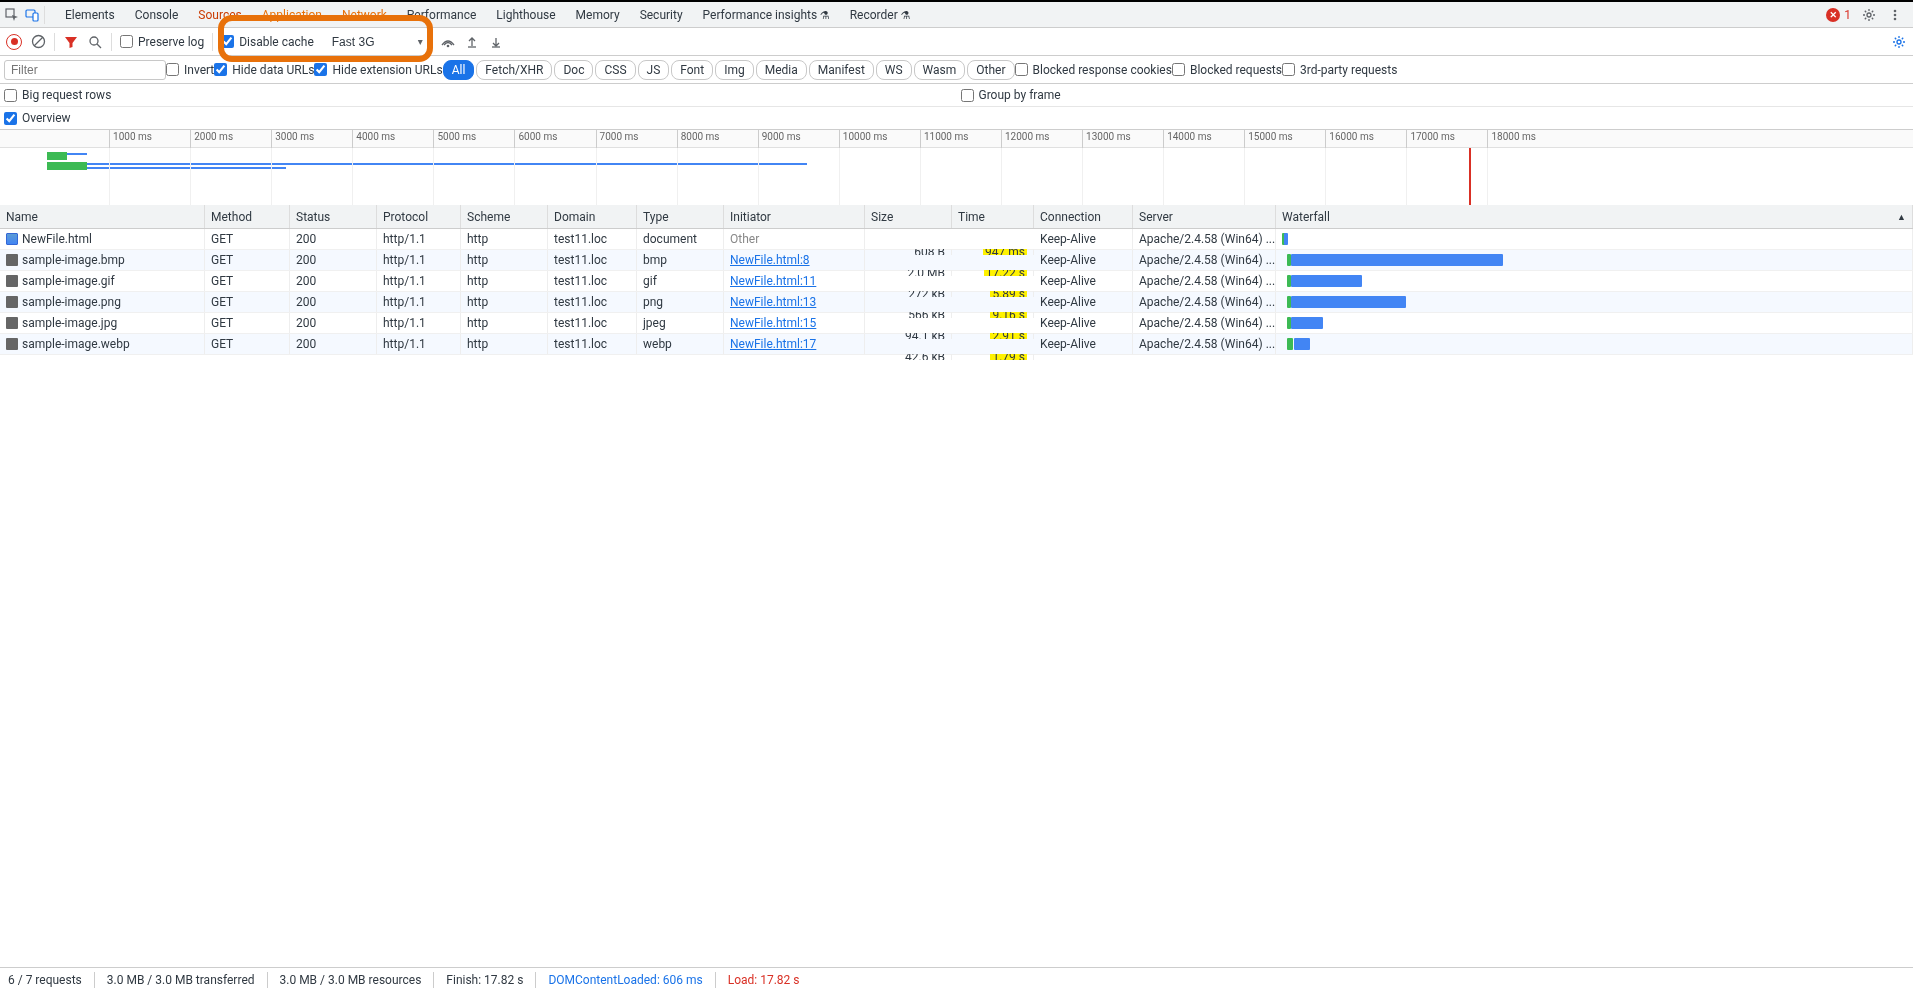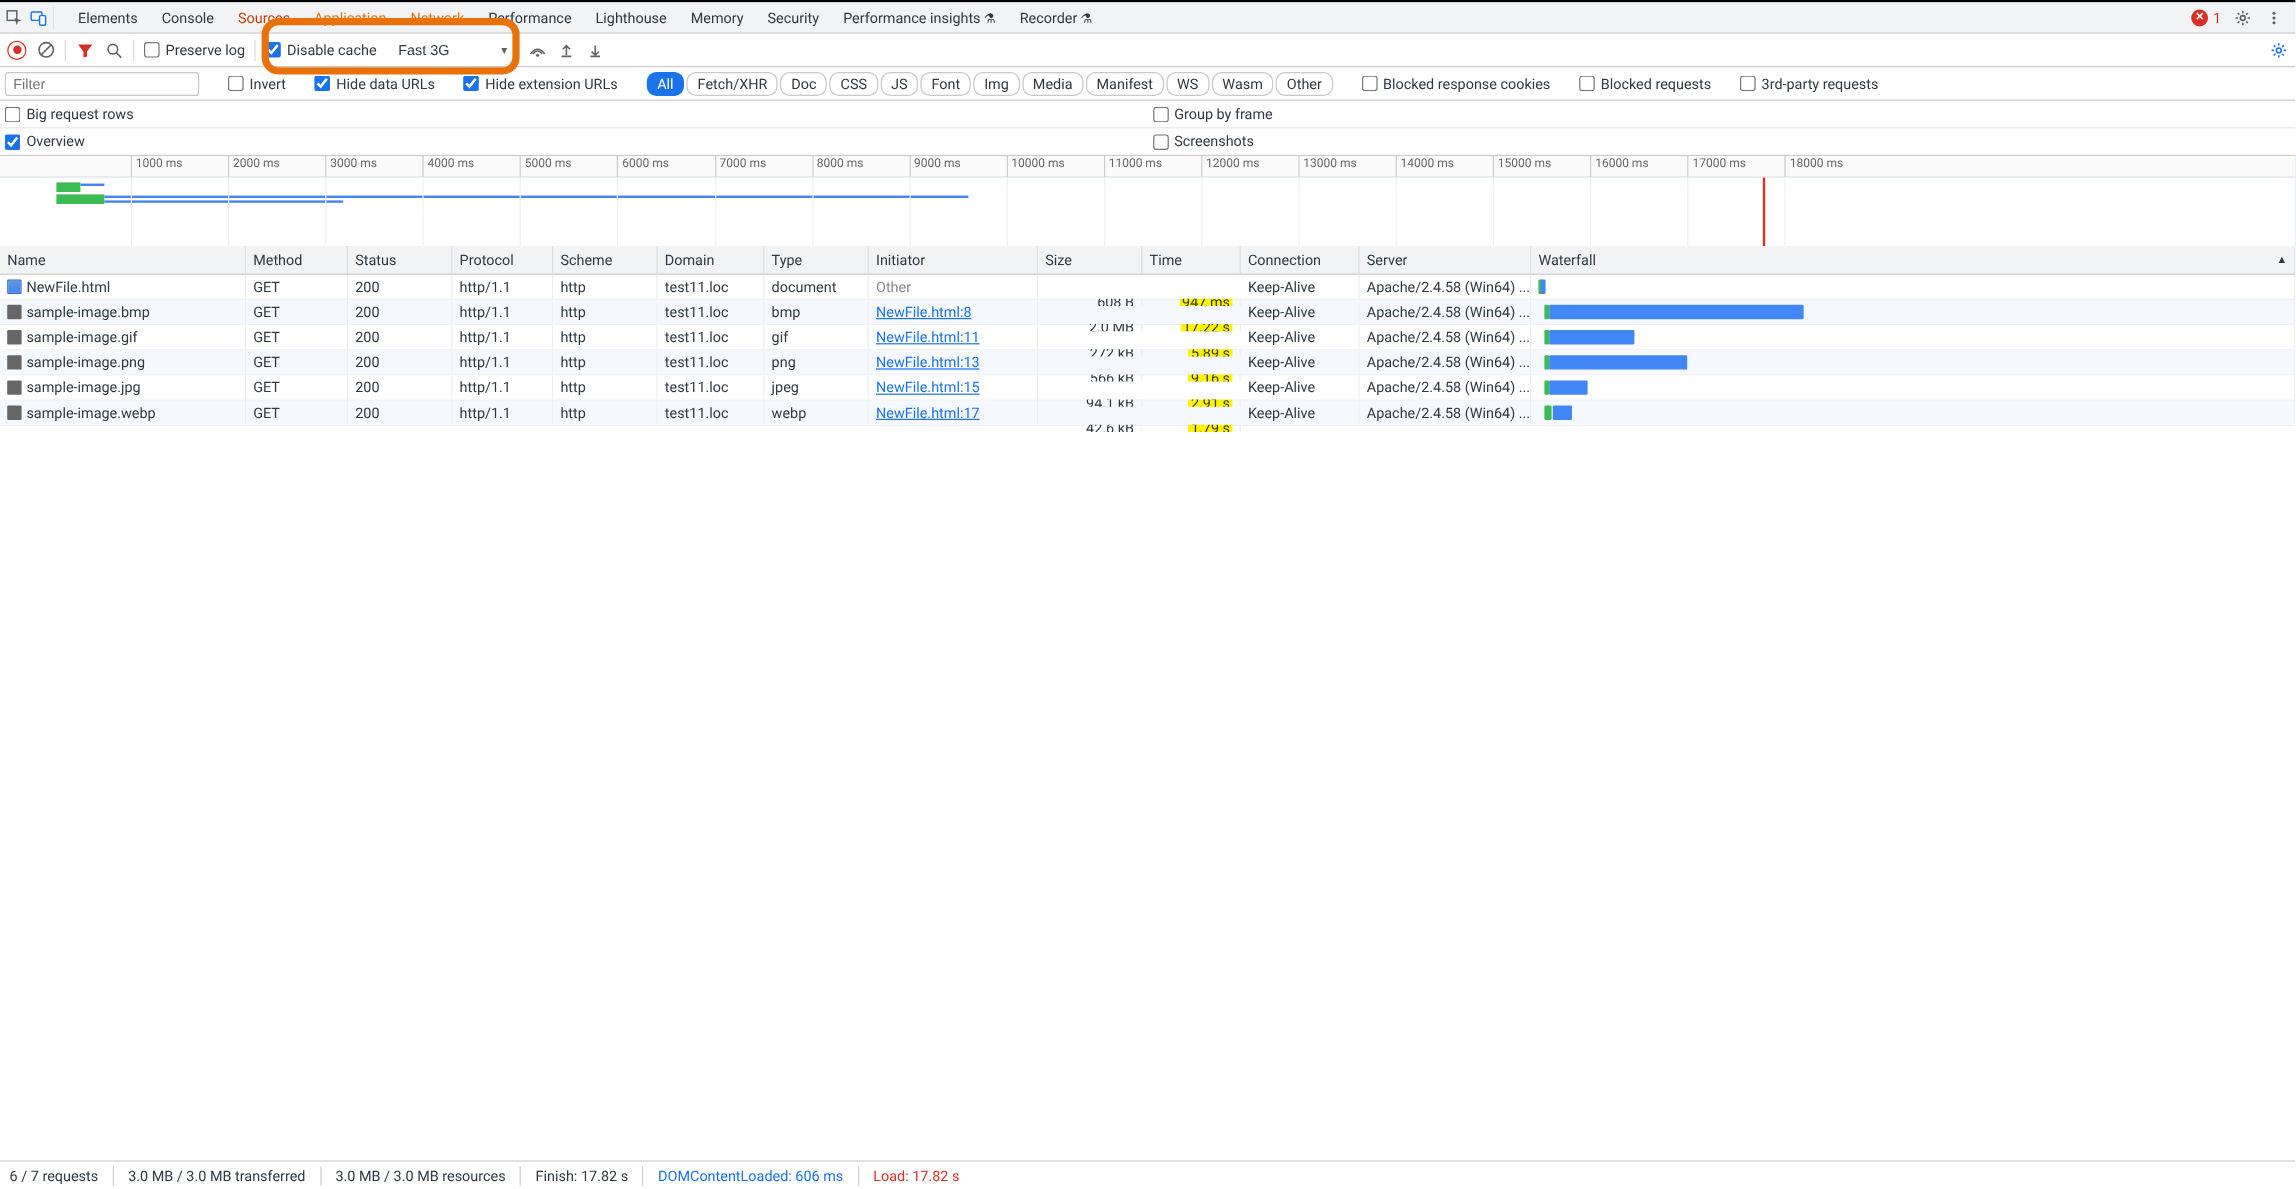--- a/index.html
+++ b/index.html
@@ -25,21 +25,21 @@
 .tb-icon { width: 16px; height: 16px; color: #5f6368; display: flex; align-items: center; justify-content: center; }
 .tb-sep { width: 1px; height: 18px; background: #ddd; }
 .chk { display: flex; align-items: center; gap: 5px; font-size: 12px; color: #303942; }
 .chk input { width: 13px; height: 13px; accent-color: #1a73e8; }
 .throttle { display: flex; align-items: center; gap: 6px; padding: 0 8px 0 10px; border-right: none; position: relative; }
 .throttle select { border: none; background: transparent; font-size: 12px; color: #303942; padding-right: 18px; appearance: none; }
 .throttle .caret { position: absolute; right: 0; font-size: 10px; color: #5f6368; }
 .orange-ring { position: absolute; border: 6px solid #e8710a; border-radius: 14px; pointer-events: none; }
 
 
-.filterbar { display: flex; align-items: center; height: 28px; border-bottom: 1px solid #cdcdcd; padding: 0 4px; gap: 24px; }
+.filterbar { display: flex; align-items: center; height: 28px; border-bottom: 1px solid #cdcdcd; padding: 0 4px; gap: 0; }
 .filter-input { width: 162px; height: 20px; border: 1px solid #c8c8c8; border-radius: 3px; font-size: 12px; padding: 0 6px; color: #888; }
 .pill-group { display: flex; gap: 2px; }
 .pill { padding: 2px 8px; border: 1px solid #c8c8c8; border-radius: 8px; font-size: 12px; color: #303942; cursor: pointer; background: #fff; }
 .pill.active { background: #1a73e8; color: #fff; border-color: #1a73e8; }
 
 
 .optrow { display: flex; height: 23px; border-bottom: 1px solid #e6e6e6; }
 .optcol { width: 50%; display: flex; align-items: center; padding-left: 4px; gap: 6px; }
 
 
@@ -256,26 +256,20 @@
           <input type="checkbox" style="">
           <span>Group by frame</span>
         </label>
       </div>
   </div>
   <div class="optrow" style="border-bottom:1px solid #cdcdcd">
     <div class="optcol">
         <label class="chk">
           <input type="checkbox" checked="" style="">
           <span>Overview</span>
-        </label>
-      </div>
-    <div class="optcol">
-        <label class="chk">
-          <input type="checkbox" style="">
-          <span>Screenshots</span>
         </label>
       </div>
   </div>
 
   <div class="overview">
     <div class="ov-ruler" id="ov-ruler">
         <div class="ov-tick" style="left: 109.081px;">1000 ms</div>
         <div class="ov-tick" style="left: 190.162px;">2000 ms</div>
         <div class="ov-tick" style="left: 271.243px;">3000 ms</div>
         <div class="ov-tick" style="left: 352.324px;">4000 ms</div>

